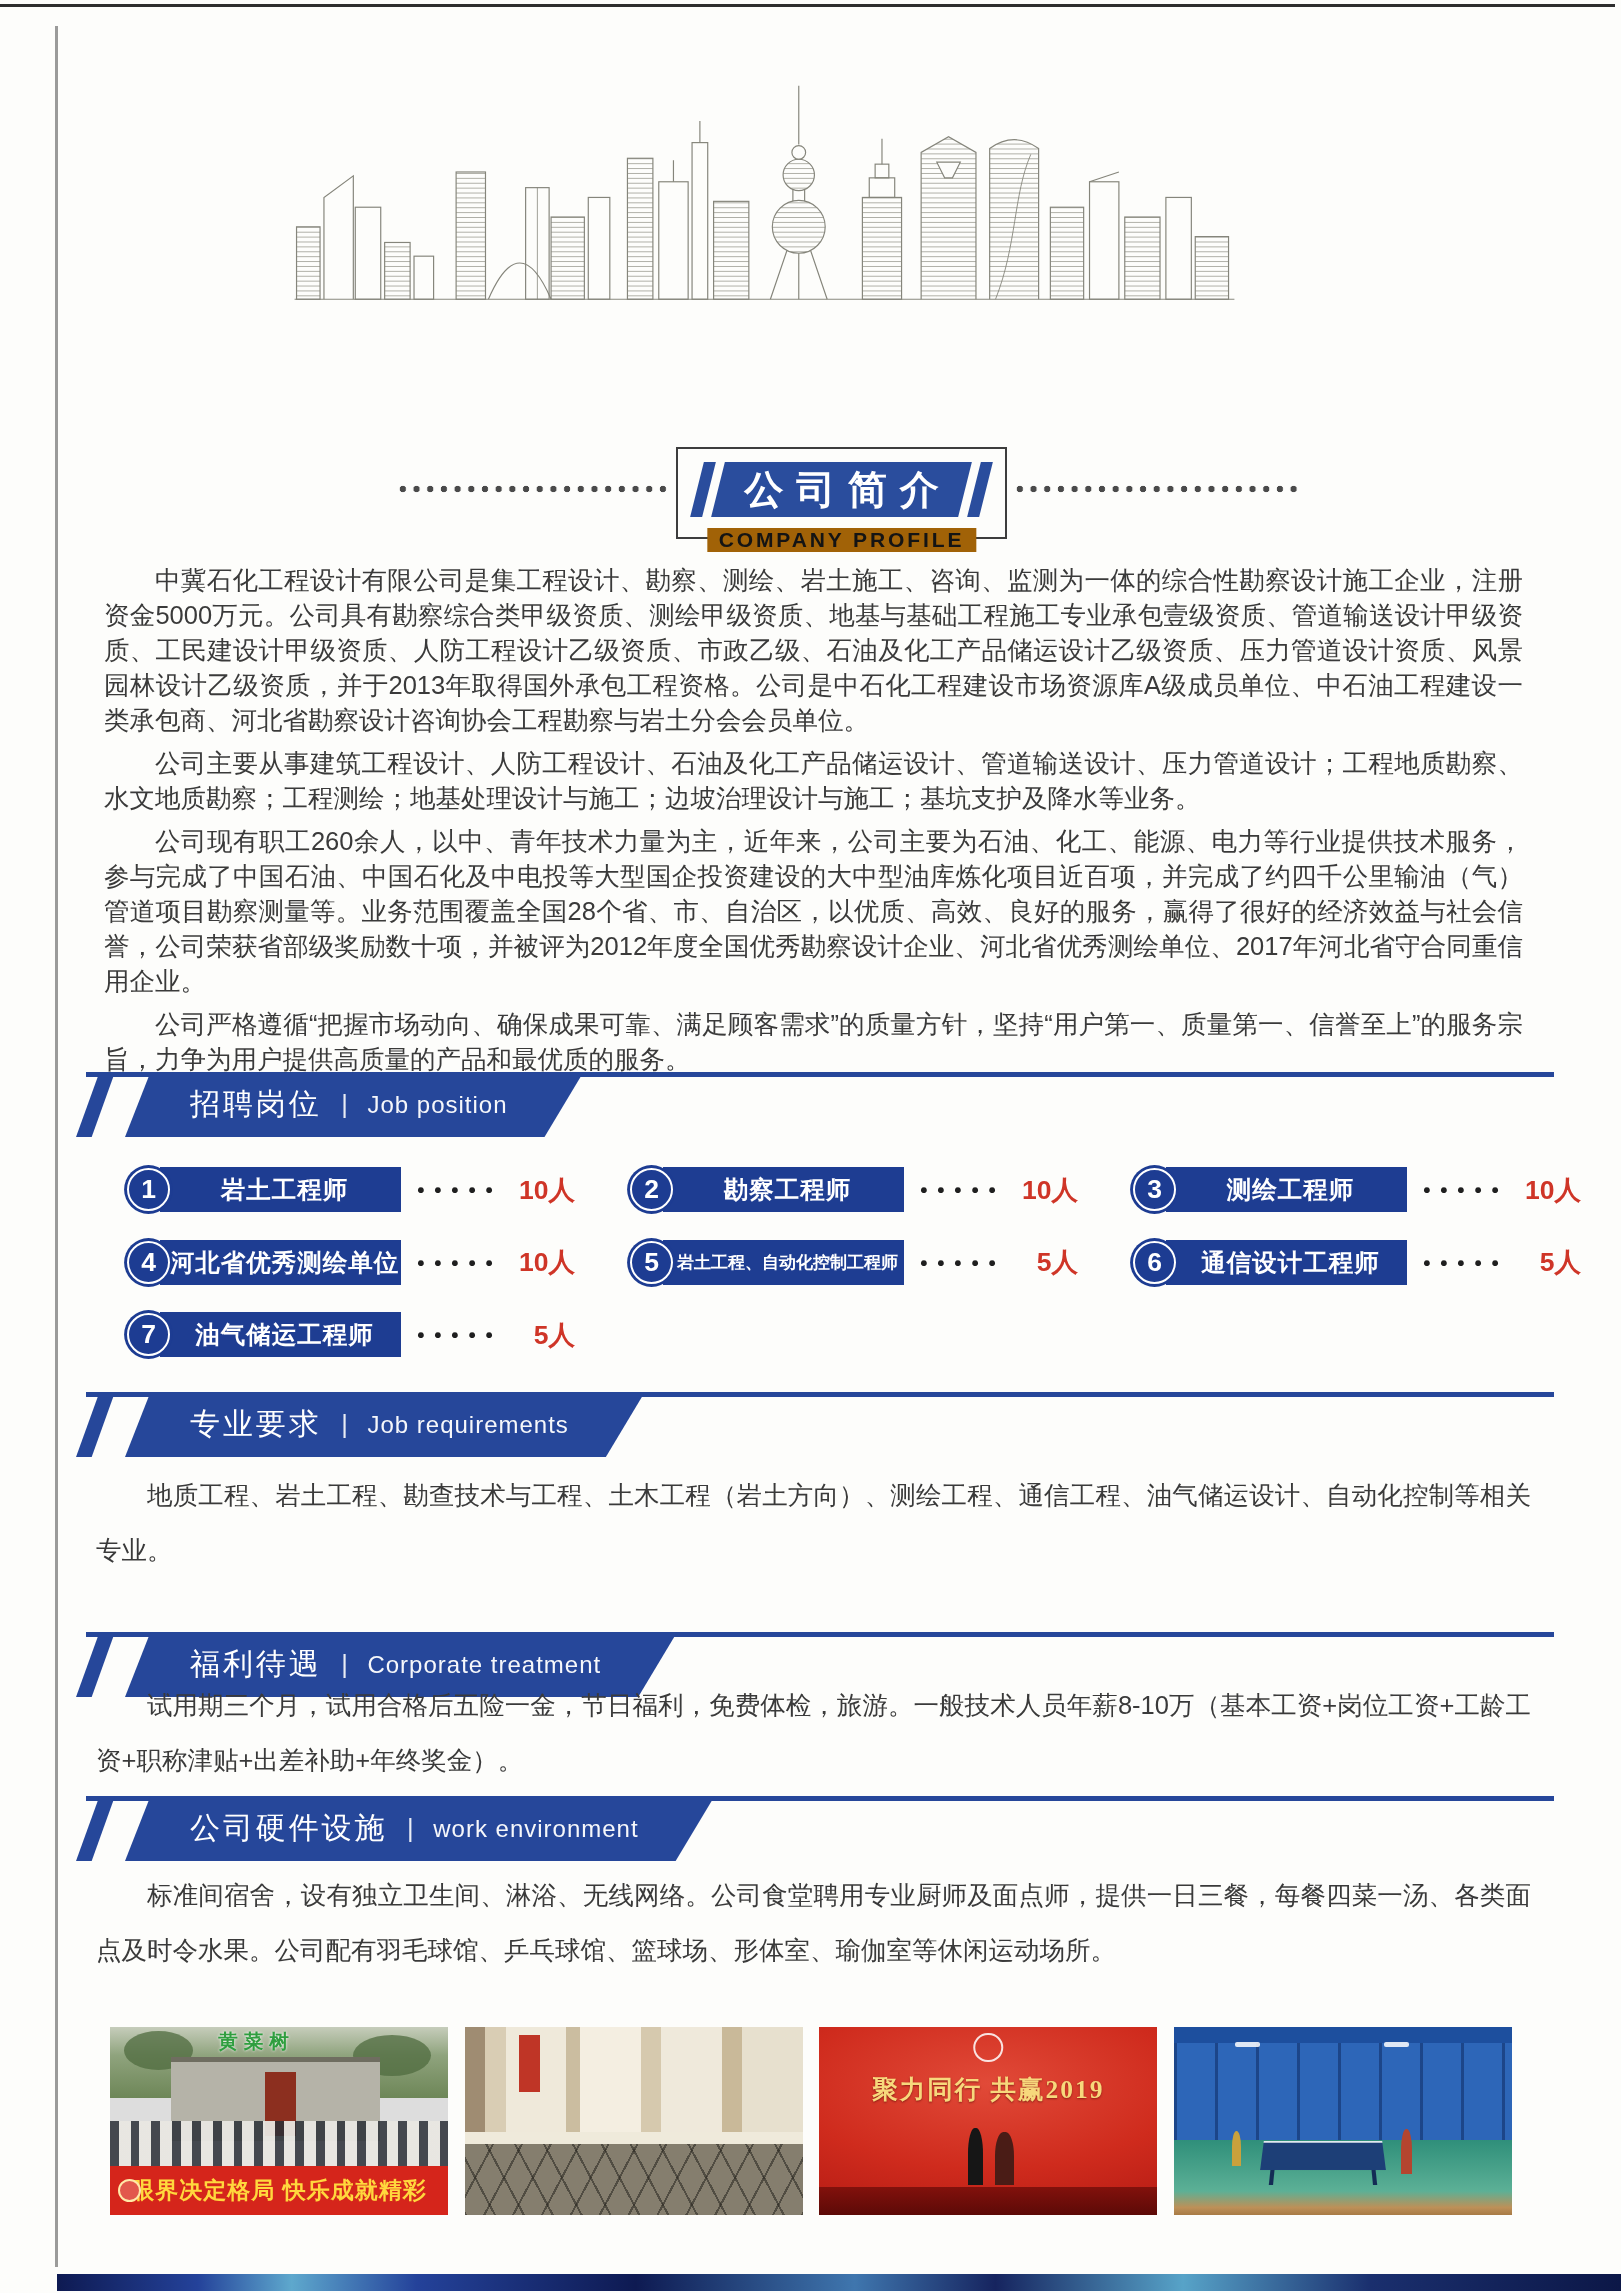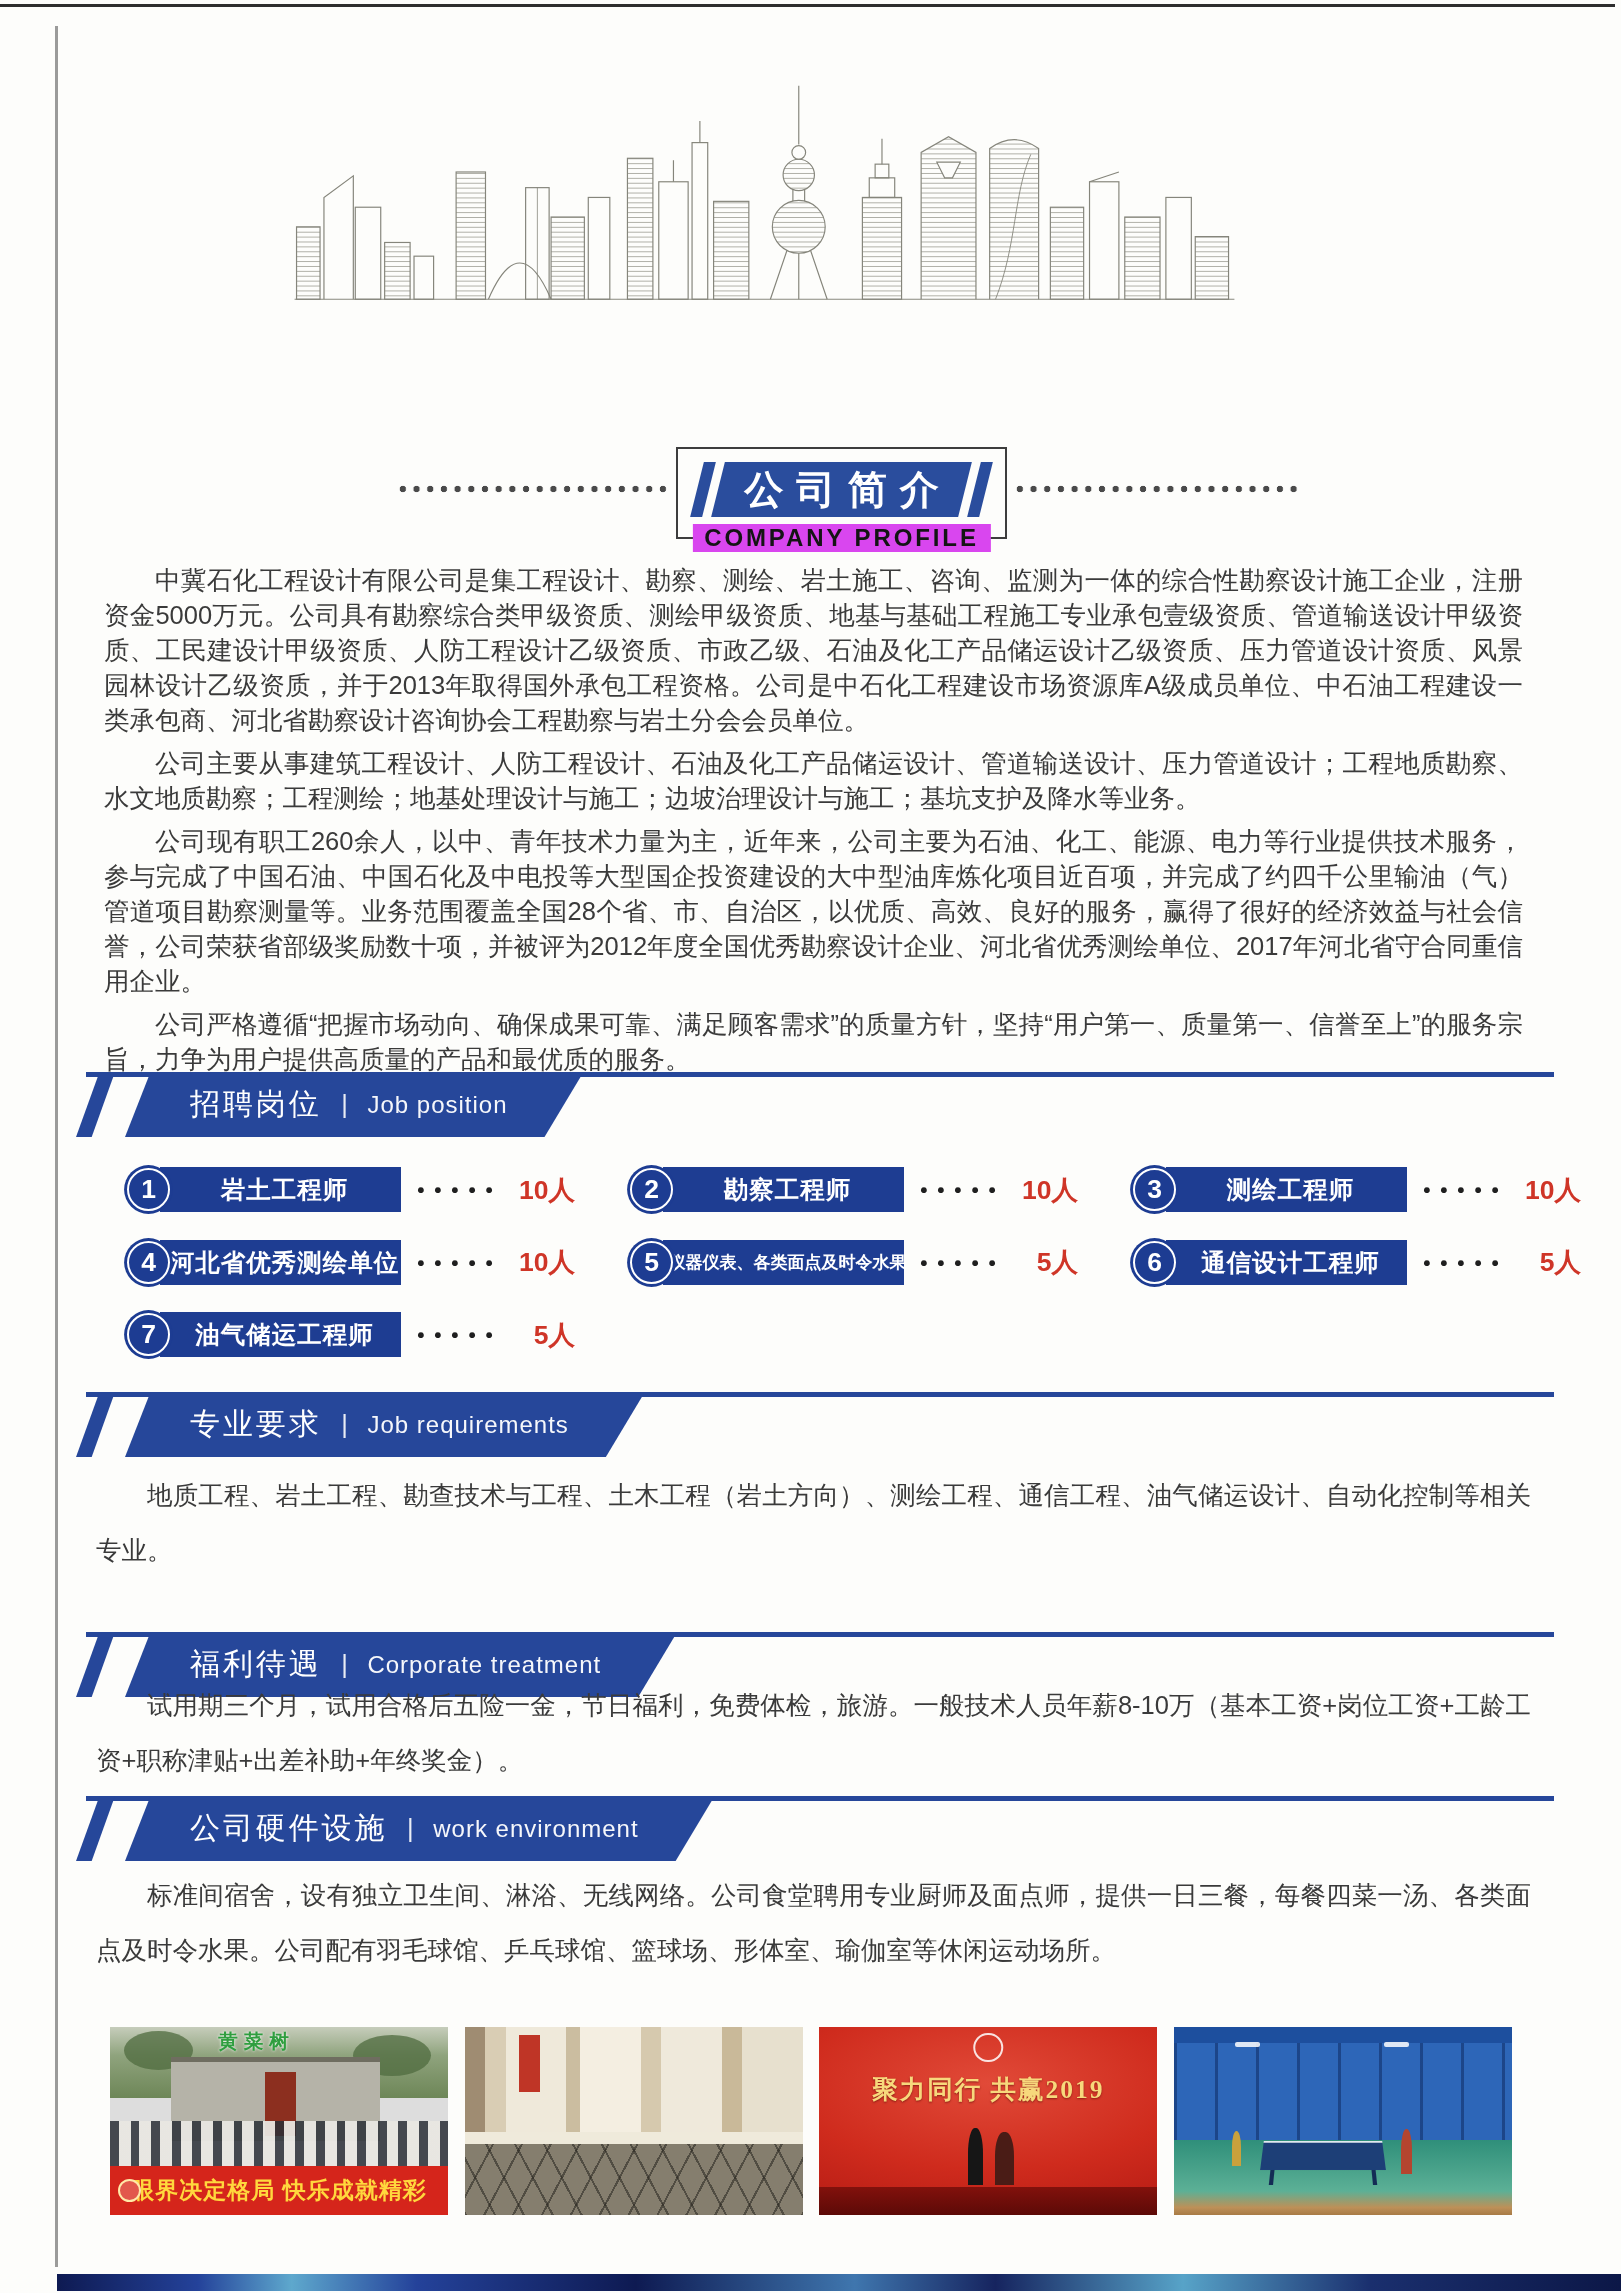--- a/index.html
+++ b/index.html
@@ -18,22 +18,22 @@
     background-size:13.7px 9.8px;background-repeat:repeat-x;background-position:left center;}
   .dotline.l{left:396px;width:272px;}
   .dotline.r{left:1013px;width:286px;}
   .title-box{position:absolute;left:676px;top:447px;width:327px;height:88px;border:2px solid #3d3d3d;}
   .title-inner{position:absolute;left:0;top:12.7px;width:100%;height:55px;display:flex;align-items:center;justify-content:center;gap:8.8px;}
   .tslash,.tband{background:#2a4d9d;transform:skewX(-14deg);height:55px;}
   .tslash{width:11.8px;}
   .tband{width:247px;display:flex;align-items:center;justify-content:center;}
   .tband span{transform:skewX(14deg);color:#fff;font-family:"Liberation Serif","DejaVu Serif",serif;
     font-weight:bold;font-size:39px;letter-spacing:12.7px;padding-left:12.7px;white-space:nowrap;}
-  .title-en{position:absolute;left:50%;bottom:-14.7px;transform:translateX(-50%);background:#d946ef;
-    padding:0 11.8px;font-weight:bold;font-size:24px;letter-spacing:2.9px;color:#141414;white-space:nowrap;}
+  .title-en{position:absolute;left:50%;bottom:-14.7px;transform:translateX(-50%);background:#a16207;
+    padding:0 11.8px;font-weight:bold;font-size:21px;letter-spacing:2.9px;color:#141414;white-space:nowrap;}
   
   .profile{position:absolute;left:96px;top:555px;width:1435px;font-size:25.5px;line-height:35px;
     text-align:justify;color:#3a3a3a;}
   .profile p{margin:8px;text-indent:2em;}
   
   .sec{position:absolute;left:76px;right:65px;height:69px;}
   .sec-rule{position:absolute;top:0;left:9.8px;right:2px;height:4.9px;background:#26479a;}
   .sec-slice{position:absolute;top:0;left:0;width:39px;height:65px;background:#26479a;
     -webkit-clip-path:polygon(23.5px 0,39px 0,15.7px 100%,0 100%);clip-path:polygon(23.5px 0,39px 0,15.7px 100%,0 100%);}
   .sec-band{position:absolute;top:0;left:49px;height:65px;background:#26479a;color:#fff;
@@ -222,21 +222,21 @@
       <div class="job-count">10人</div>
     </div>
     <div class="job">
       <div class="job-num">4</div>
       <div class="job-bar">河北省优秀测绘单位</div>
       <div class="job-dots">●●●●●</div>
       <div class="job-count">10人</div>
     </div>
     <div class="job">
       <div class="job-num">5</div>
-      <div class="job-bar small">仪器仪表、各类面点及时令水果</div>
+      <div class="job-bar small">岩土工程、自动化控制工程师</div>
       <div class="job-dots">●●●●●</div>
       <div class="job-count">5人</div>
     </div>
     <div class="job">
       <div class="job-num">6</div>
       <div class="job-bar">通信设计工程师</div>
       <div class="job-dots">●●●●●</div>
       <div class="job-count">5人</div>
     </div>
     <div class="job">

